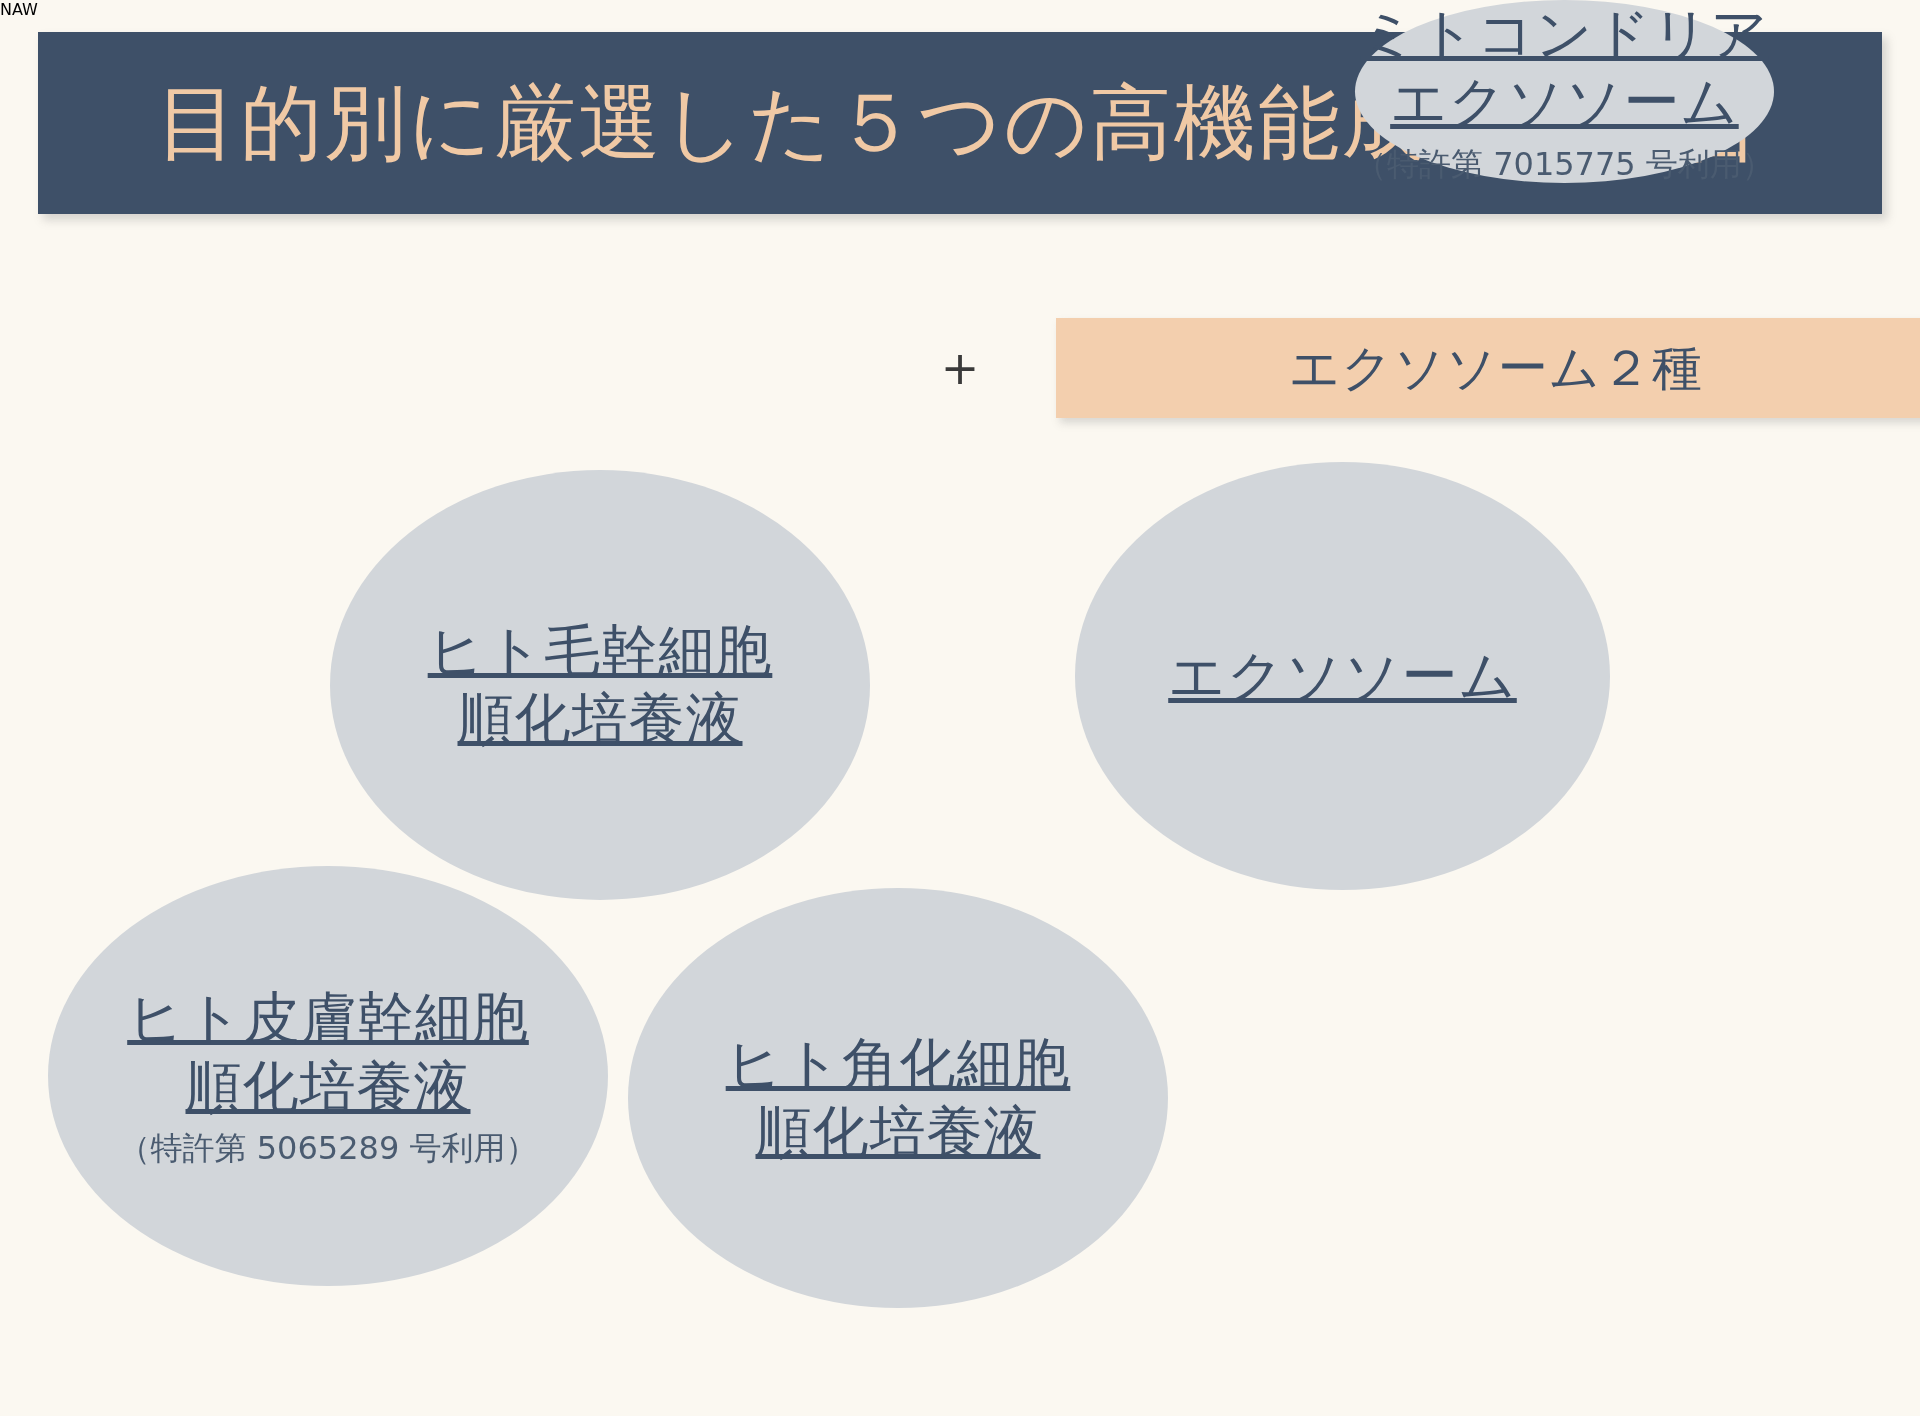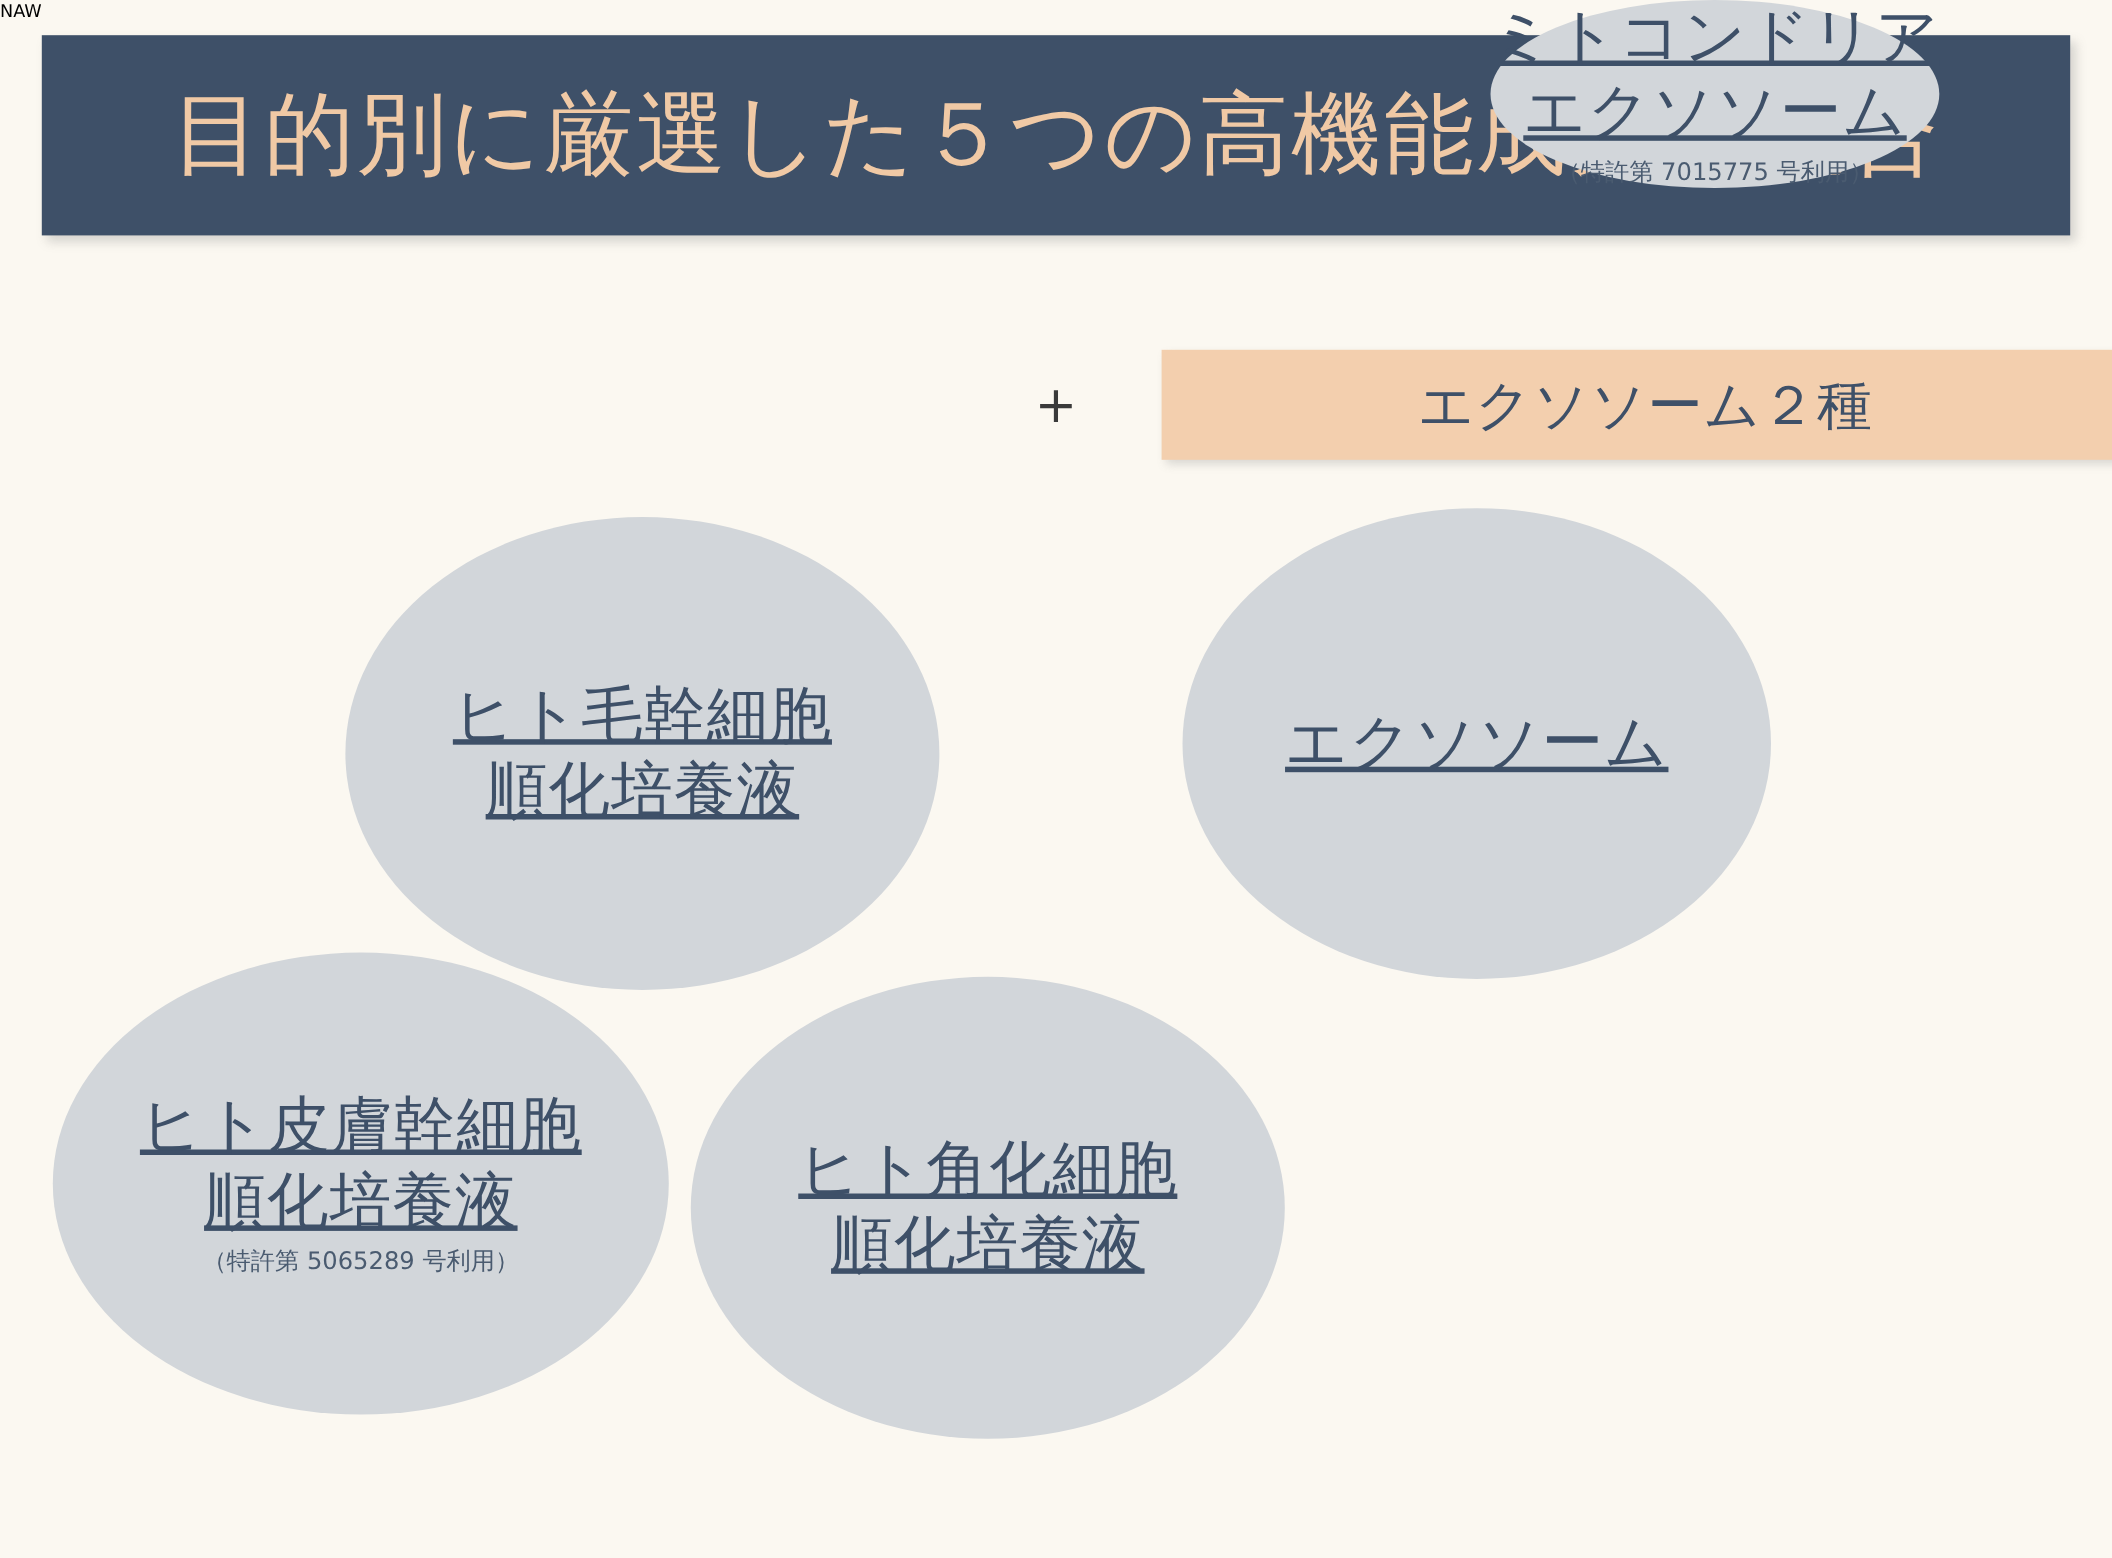--- a/index.html
+++ b/index.html
@@ -97,29 +97,29 @@
     box-shadow: 0 0 0 rgba(0,0,0,0);
   }
   .bubble .line {
     font-size: 56px;
     line-height: 1.22;
     white-space: nowrap;
     letter-spacing: 1px;
     text-decoration: underline;
   }
   .bubble .patent {
-    font-size: 22px;
+    font-size: 32px;
     line-height: 1.2;
     margin-top: 8px;
     white-space: nowrap;
     letter-spacing: 0px;
     color: #4a5b70;
   }
 
-  #bubble-hair        { left: 314px;  top: 470px;  width: 540px; height: 430px; }
+  #bubble-hair        { left: 330px;  top: 470px;  width: 540px; height: 430px; }
   #bubble-hydrolyzed  { left: 1075px; top: 462px;  width: 535px; height: 428px; }
   #bubble-skin        { left: 48px;   top: 866px;  width: 560px; height: 420px; }
   #bubble-keratin     { left: 628px;  top: 888px;  width: 540px; height: 420px; }
   #bubble-mito        { left: 1355px; top": 0;     }
   #bubble-mito        { left: 1355px; top: 880px;  width: 545px; height: 420px; }
 
   /* ---------- Logo ---------- */
   .logo {
     position: absolute;
     left: 1750px;

